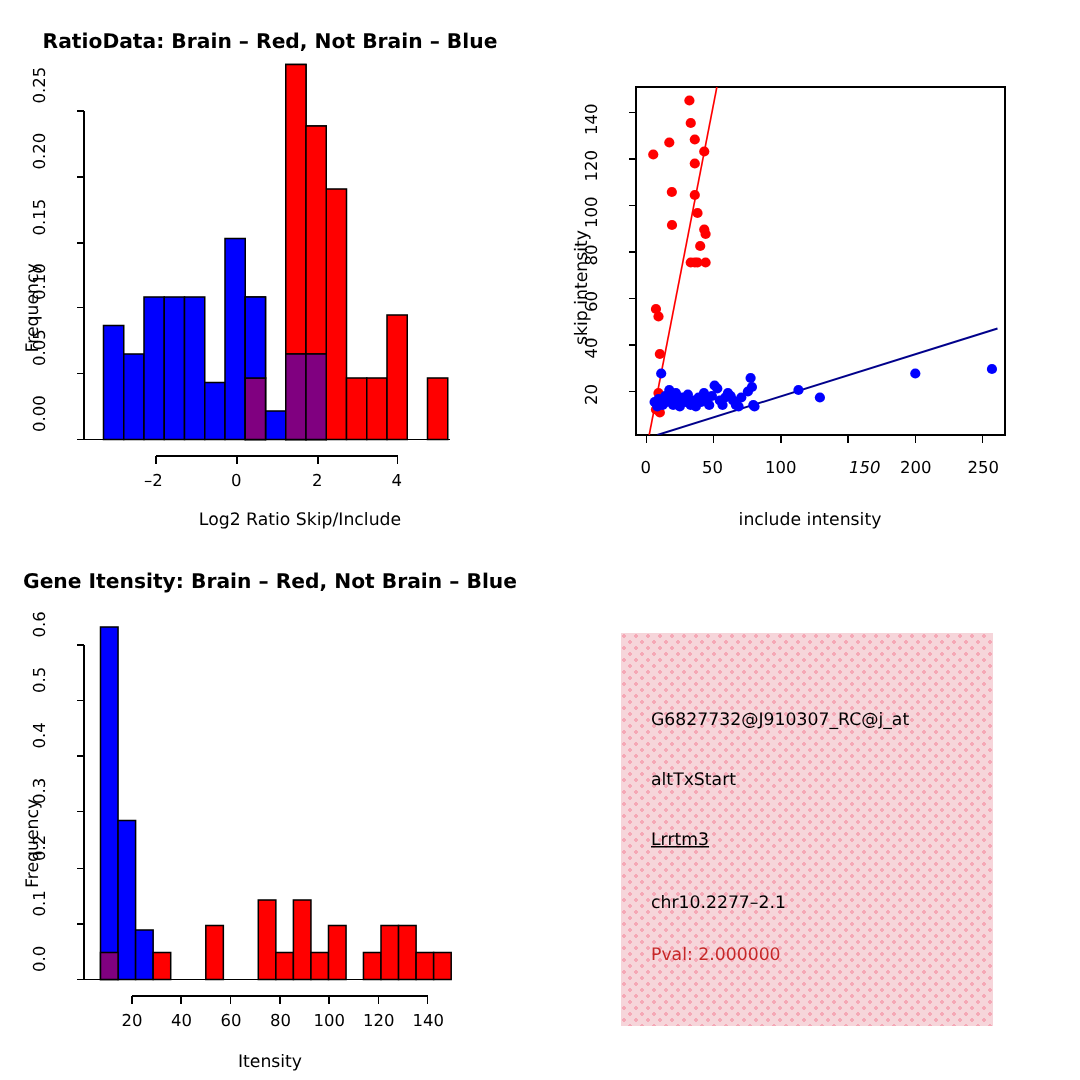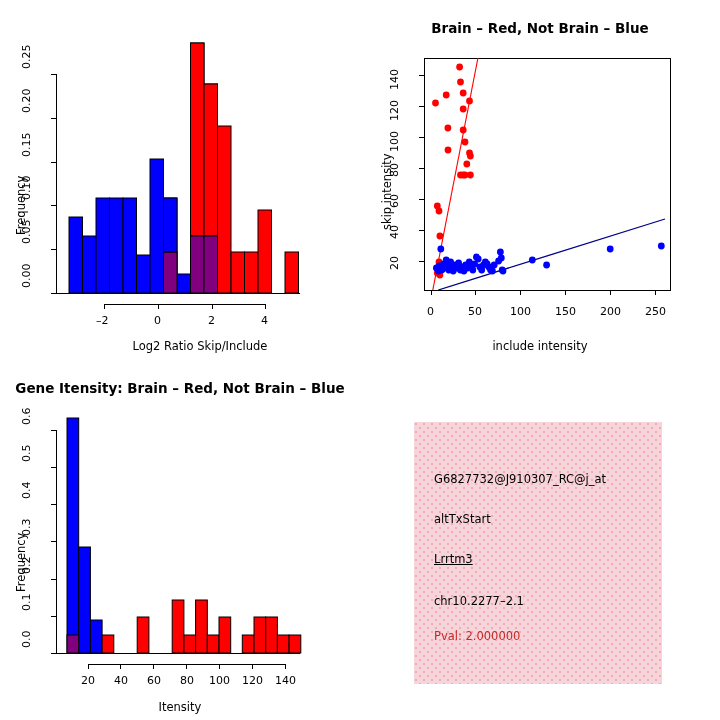--- a/index.html
+++ b/index.html
@@ -58,20 +58,21 @@
     white-space:nowrap;
     letter-spacing:0px;
   }
   .info-line.pval{color:#c62828;}
 </style>
 </head>
 <body>
 
 <div class="panel" id="ratio-hist-panel" style="left:0;top:0;width:360px;height:360px;">
 
+  <div class="ptitle" style="position:absolute;left:0;top:20px;width:360px;">RatioData: Brain – Red, Not Brain – Blue</div>
 
   <div class="axlab ylab-rot" style="left:14px;top:235px;">Frequency</div>
 
   <div class="axlab" style="position:absolute;left:0;top:339px;width:360px;text-align:center;margin-left:20px;">Log2 Ratio Skip/Include</div>
 
   <svg class="svgplot" width="360" height="360">
 
     <g stroke="#000" stroke-width="1" fill="none" shape-rendering="crispEdges">
       <line x1="56" y1="74" x2="56" y2="293"></line>
       <line x1="51" y1="293" x2="56" y2="293"></line>
@@ -131,21 +132,20 @@
   <div class="ticklab" style="left:20px;top:69px;transform-origin:0 0;transform:rotate(-90deg);">0.25</div>
 
   <div class="ticklab" style="left:96px;top:314px;">–2</div>
   <div class="ticklab" style="left:154px;top:314px;">0</div>
   <div class="ticklab" style="left:208px;top:314px;">2</div>
   <div class="ticklab" style="left:261px;top:314px;">4</div>
 </div>
 
 <div class="panel" id="scatter-panel" style="left:360px;top:0;width:360px;height:360px;">
 
-  <div class="ptitle" style="position:absolute;left:0;top:20px;width:360px;">Brain – Red, Not Brain – Blue</div>
 
   <div class="axlab ylab-rot" style="left:20px;top:230px;">skip intensity</div>
 
   <div class="axlab" style="position:absolute;left:0;top:339px;width:360px;text-align:center;">include intensity</div>
 
   <svg class="svgplot" width="360" height="360">
 
     <rect x="64" y="58" width="246" height="232" fill="none" stroke="#000" stroke-width="1" shape-rendering="crispEdges"></rect>
 
     <g stroke="#000" stroke-width="1" shape-rendering="crispEdges">
@@ -256,21 +256,21 @@
   <div class="ticklab" style="left:28px;top:239px;transform-origin:0 0;transform:rotate(-90deg);">40</div>
   <div class="ticklab" style="left:28px;top:208px;transform-origin:0 0;transform:rotate(-90deg);">60</div>
   <div class="ticklab" style="left:28px;top:177px;transform-origin:0 0;transform:rotate(-90deg);">80</div>
   <div class="ticklab" style="left:28px;top:152px;transform-origin:0 0;transform:rotate(-90deg);">100</div>
   <div class="ticklab" style="left:28px;top:121px;transform-origin:0 0;transform:rotate(-90deg);">120</div>
   <div class="ticklab" style="left:28px;top:90px;transform-origin:0 0;transform:rotate(-90deg);">140</div>
 
   <div class="ticklab" style="left:67px;top:305px;">0</div>
   <div class="ticklab" style="left:108px;top:305px;">50</div>
   <div class="ticklab" style="left:150px;top:305px;">100</div>
-  <div class="ticklab" style="left:195px;top:305px;">150</div>
+  <div class="ticklab" style="left:206px;top:305px;font-style:italic;">150</div>
   <div class="ticklab" style="left:240px;top:305px;">200</div>
   <div class="ticklab" style="left:285px;top:305px;">250</div>
 </div>
 
 <div class="panel" id="gene-hist-panel" style="left:0;top:360px;width:360px;height:360px;">
 
   <div class="ptitle" style="position:absolute;left:0;top:20px;width:360px;">Gene Itensity: Brain – Red, Not Brain – Blue</div>
 
   <div class="axlab ylab-rot" style="left:14px;top:232px;">Frequency</div>
 

